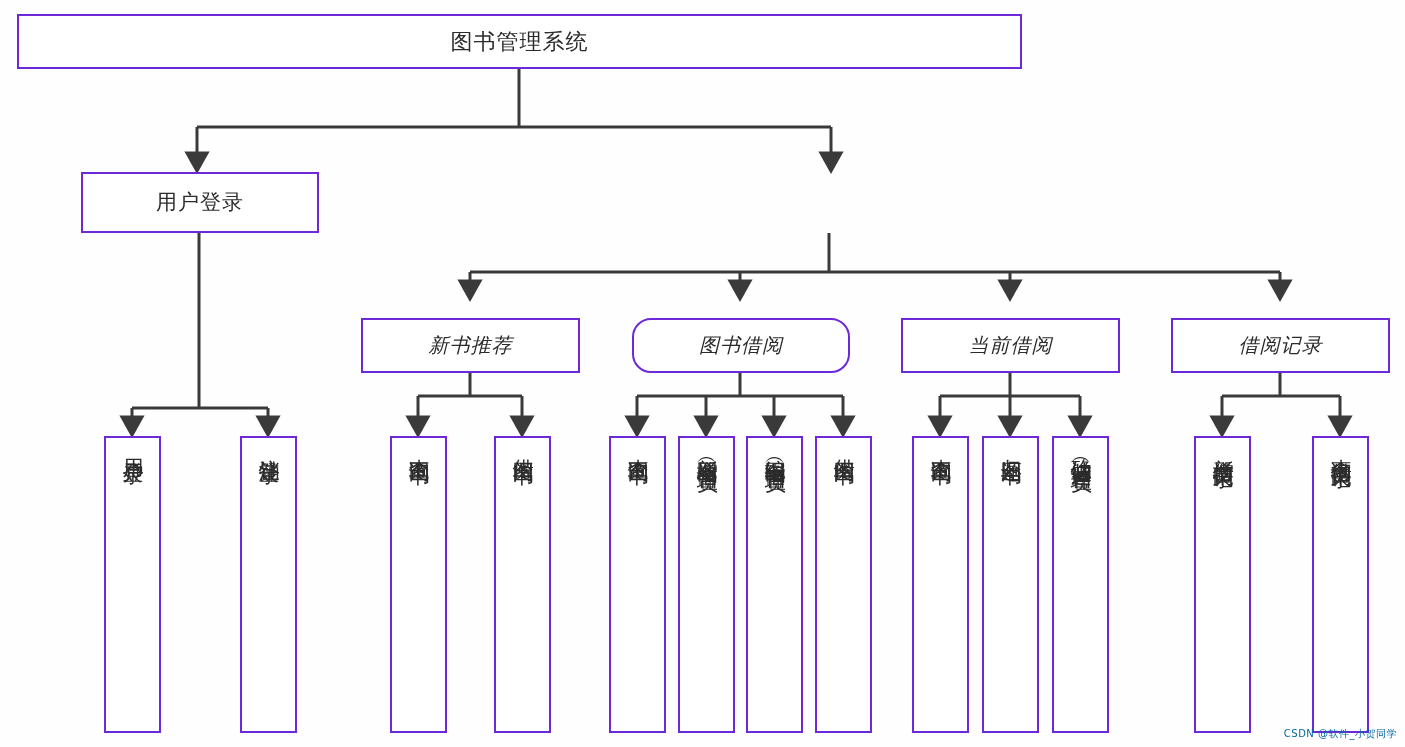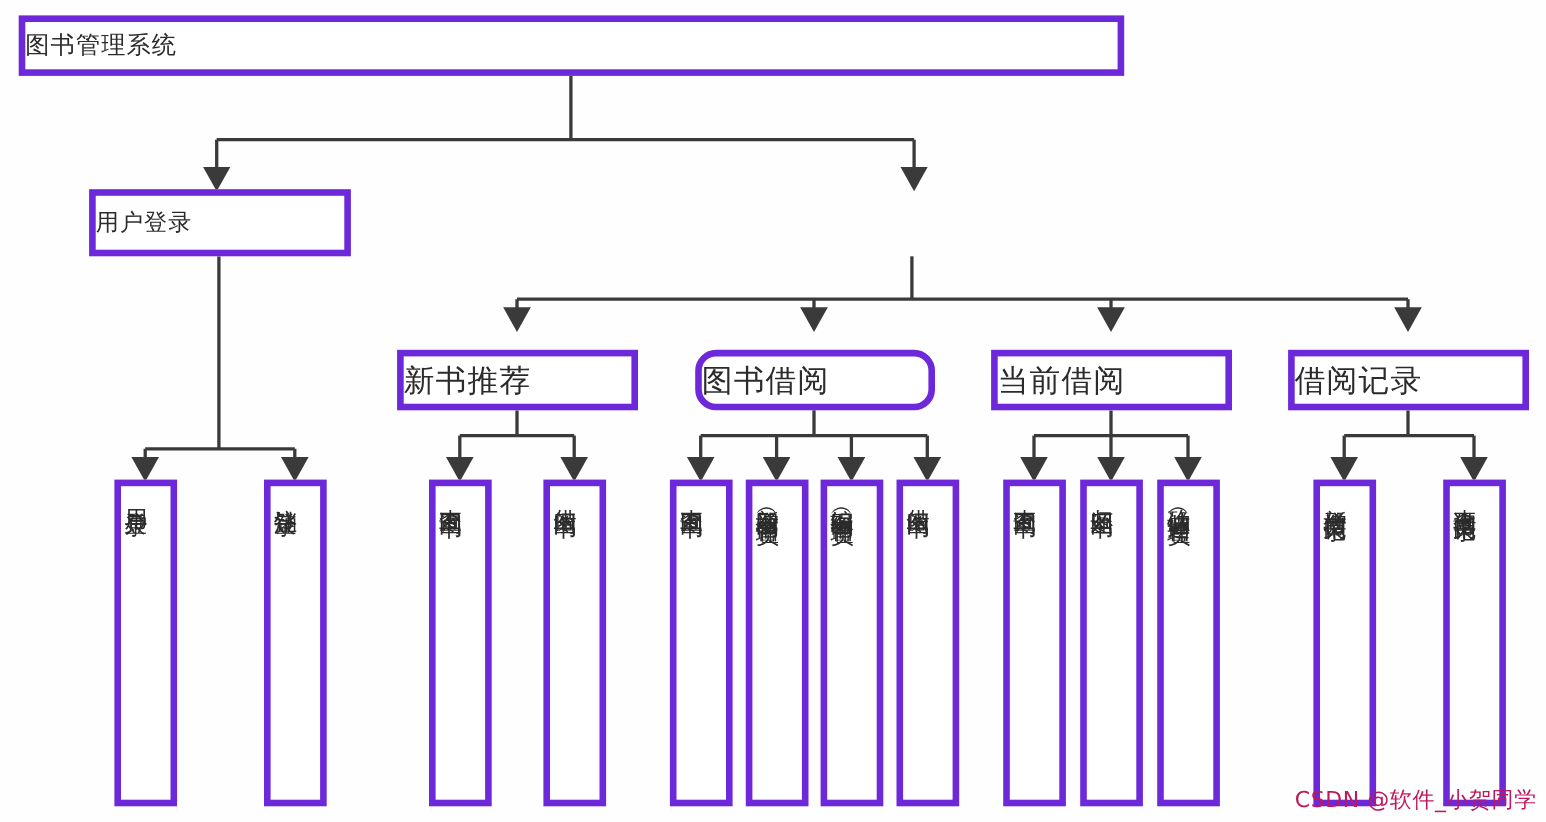--- a/index.html
+++ b/index.html
@@ -24,56 +24,57 @@
     position: absolute;
     left: 0;
     top: 0;
     width: 1405px;
     height: 747px;
     pointer-events: none;
   }
   .node {
     position: absolute;
     box-sizing: border-box;
-    border: 6px solid #6d28d9;
+    border: 2px solid #6d28d9;
     background: #ffffff;
     display: flex;
     align-items: center;
+    justify-content: center;
     z-index: 2;
   }
   .node .label {
     color: #2b2b2b;
     font-size: 21px;
     line-height: 1.05;
     letter-spacing: 1px;
     white-space: nowrap;
   }
   .node.root .label { font-size: 22px; }
   .node.l1 .label  { font-size: 21px; }
-  .node.l2 .label  { font-size: 28px; }
+  .node.l2 .label  { font-size: 20px; font-style: italic; }
   .node.leaf {
     align-items: flex-start;
     padding-top: 4px;
   }
   .node.leaf .label {
     writing-mode: vertical-rl;
     text-orientation: upright;
     font-size: 21px;
     line-height: 1.22;
     letter-spacing: 2px;
     white-space: nowrap;
     height: auto;
     max-height: 286px;
   }
   #watermark {
     position: absolute;
     right: 8px;
     bottom: 6px;
-    font-size: 20px;
-    color: #be185d;
+    font-size: 10px;
+    color: #0369a1;
     letter-spacing: 0.5px;
     z-index: 5;
     white-space: nowrap;
   }
 </style>
 </head>
 <body>
 
 <div id="canvas">
 

